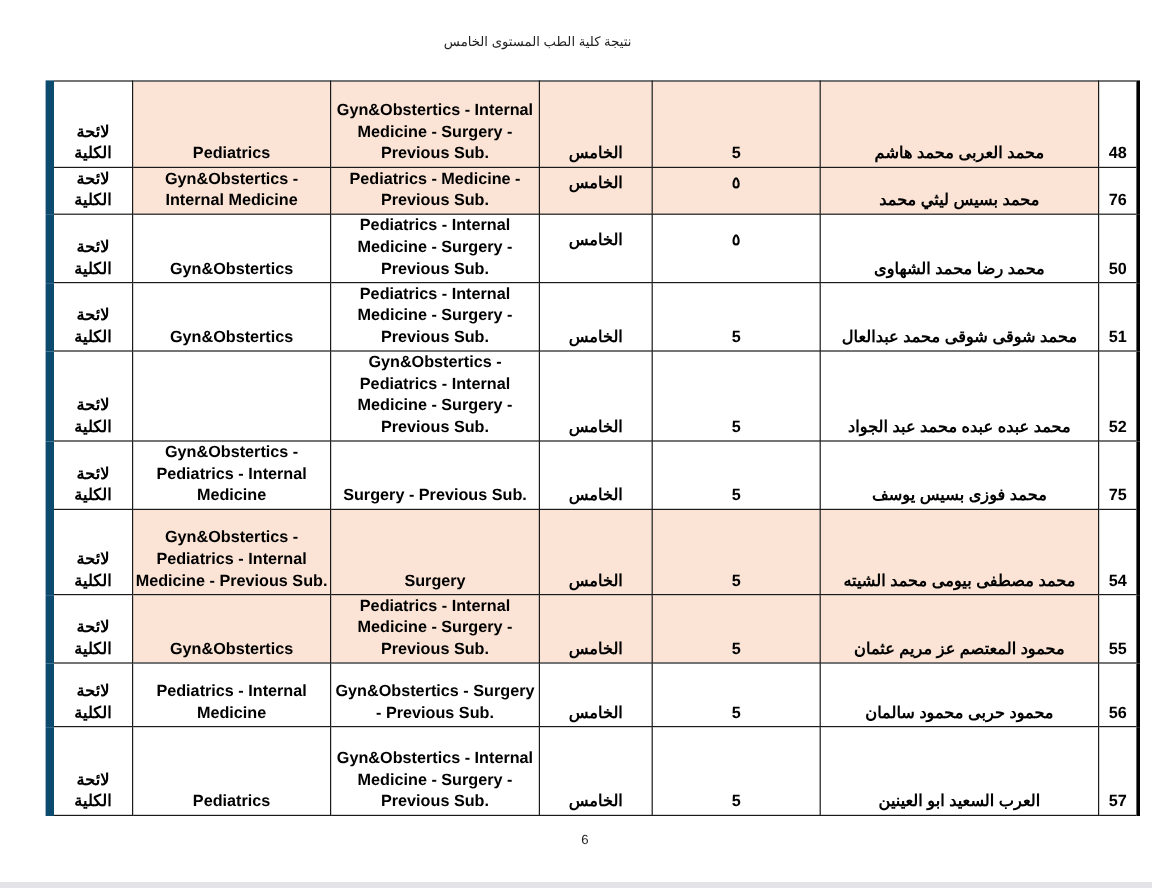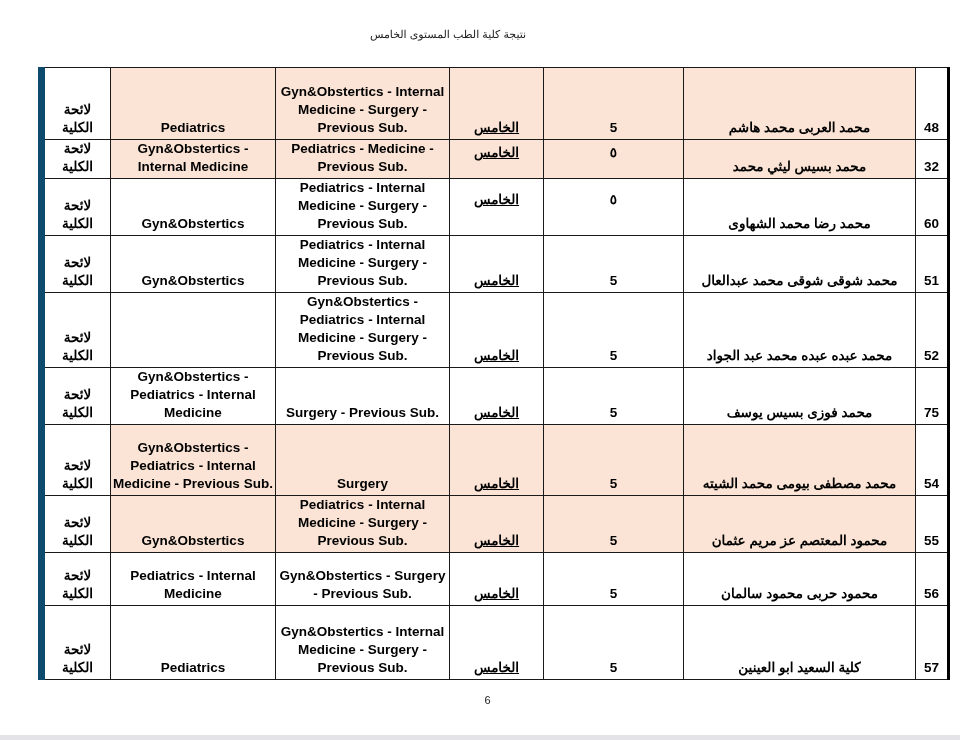--- a/index.html
+++ b/index.html
@@ -6,21 +6,21 @@
   body { width:960px; height:740px; background:#ffffff; position:relative; overflow:hidden;
          font-family:"Liberation Sans", sans-serif; color:#000; }
   .title { position:absolute; top:28px; left:0; width:896px; text-align:center; font-size:11px; direction:rtl; color:#222; }
   table.res { position:absolute; top:67px; left:38px; border-collapse:collapse; table-layout:fixed; }
   table.res td { border:1px solid #1a1a1a; padding:0 2px 2px 2px; vertical-align:bottom; text-align:center;
                  font-weight:bold; font-size:13.5px; line-height:18px; overflow:hidden; }
   table.res tr td:first-child { border-left:7px solid #0c4a6e; }
   table.res tr td:last-child { border-right:3px solid #000; }
   td.bylaw { font-size:11px; font-weight:bold; direction:rtl; text-align:center; }
   td.name { font-size:12px; direction:rtl; }
-  td.level { font-size:12px; direction:rtl;text-decoration:underline; }
+  td.level { font-size:12px; direction:rtl; }
   td.num { text-align:left; padding-left:6px; font-size:14px; }
   tr.shaded td.sh { background:#fbe4d5; }
   td.midv { vertical-align:middle; }
   .page-num { position:absolute; top:694px; left:0; width:975px; text-align:center; font-size:11px; color:#222; }
   .bottom-bar { position:absolute; left:0; top:735px; width:960px; height:5px; background:#e3e3e8; }
 </style>
 </head>
 <body>
 
 <div class="title">نتيجة كلية الطب المستوى الخامس</div>
@@ -45,30 +45,30 @@
         <td class="name sh">محمد العربى محمد هاشم</td>
         <td class="num">48</td>
       </tr>
       <tr class="shaded" style="height: 35px;">
         <td class="bylaw">لائحة الكلية</td>
         <td class="passed sh">Gyn&amp;Obstertics - Internal Medicine</td>
         <td class="failed sh">Pediatrics - Medicine - Previous Sub.</td>
         <td class="level sh midv" style="vertical-align: top; padding-top: 4px;">الخامس</td>
         <td class="grade sh midv" style="vertical-align: top; padding-top: 4px;">٥</td>
         <td class="name sh">محمد بسيس ليثي محمد</td>
-        <td class="num">32</td>
+        <td class="num">76</td>
       </tr>
       <tr style="height: 53px;">
         <td class="bylaw">لائحة الكلية</td>
         <td class="passed sh">Gyn&amp;Obstertics</td>
         <td class="failed sh">Pediatrics - Internal Medicine - Surgery  - Previous Sub.</td>
         <td class="level sh midv" style="vertical-align: top; padding-top: 12px;">الخامس</td>
         <td class="grade sh midv" style="vertical-align: top; padding-top: 12px;">٥</td>
         <td class="name sh">محمد رضا محمد الشهاوى</td>
-        <td class="num">60</td>
+        <td class="num">50</td>
       </tr>
       <tr style="height: 53px;">
         <td class="bylaw">لائحة الكلية</td>
         <td class="passed sh">Gyn&amp;Obstertics</td>
         <td class="failed sh">Pediatrics - Internal Medicine - Surgery - Previous Sub.</td>
         <td class="level sh">الخامس</td>
         <td class="grade sh">5</td>
         <td class="name sh">محمد شوقى شوقى محمد عبدالعال</td>
         <td class="num">51</td>
       </tr>
@@ -116,20 +116,20 @@
         <td class="grade sh">5</td>
         <td class="name sh">محمود حربى محمود سالمان</td>
         <td class="num">56</td>
       </tr>
       <tr style="height: 74px;">
         <td class="bylaw">لائحة الكلية</td>
         <td class="passed sh">Pediatrics</td>
         <td class="failed sh">Gyn&amp;Obstertics - Internal Medicine - Surgery - Previous Sub.</td>
         <td class="level sh">الخامس</td>
         <td class="grade sh">5</td>
-        <td class="name sh">كلية السعيد ابو العينين</td>
+        <td class="name sh">العرب السعيد ابو العينين</td>
         <td class="num">57</td>
       </tr>
     </tbody>
 </table>
 
 <div class="page-num">6</div>
 <div class="bottom-bar"></div>
 
 </body></html>

